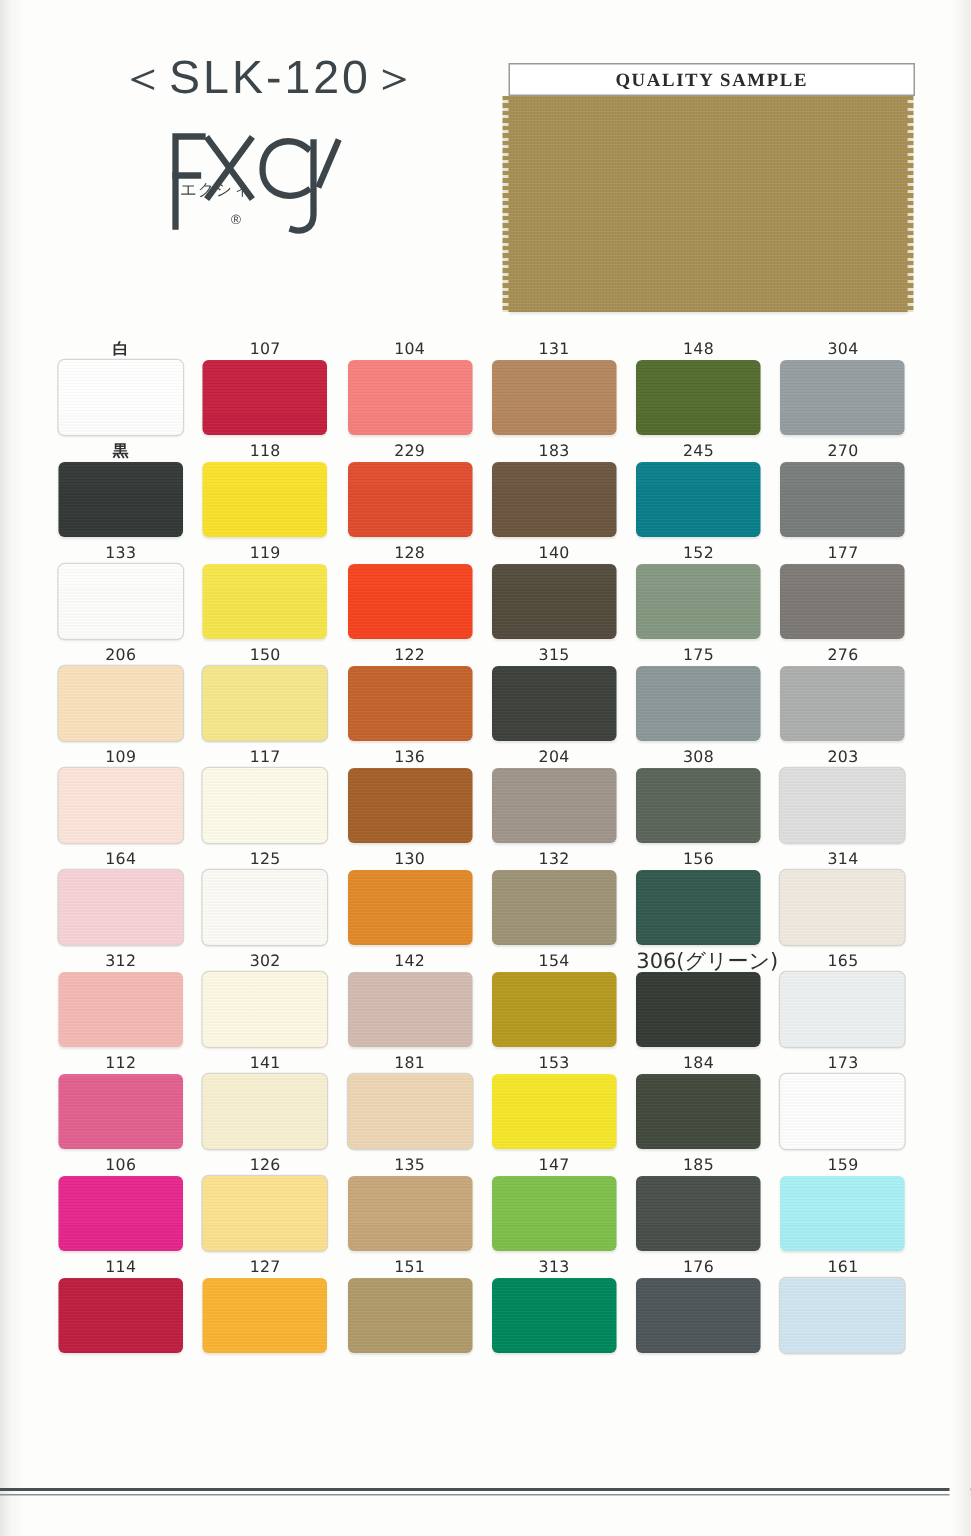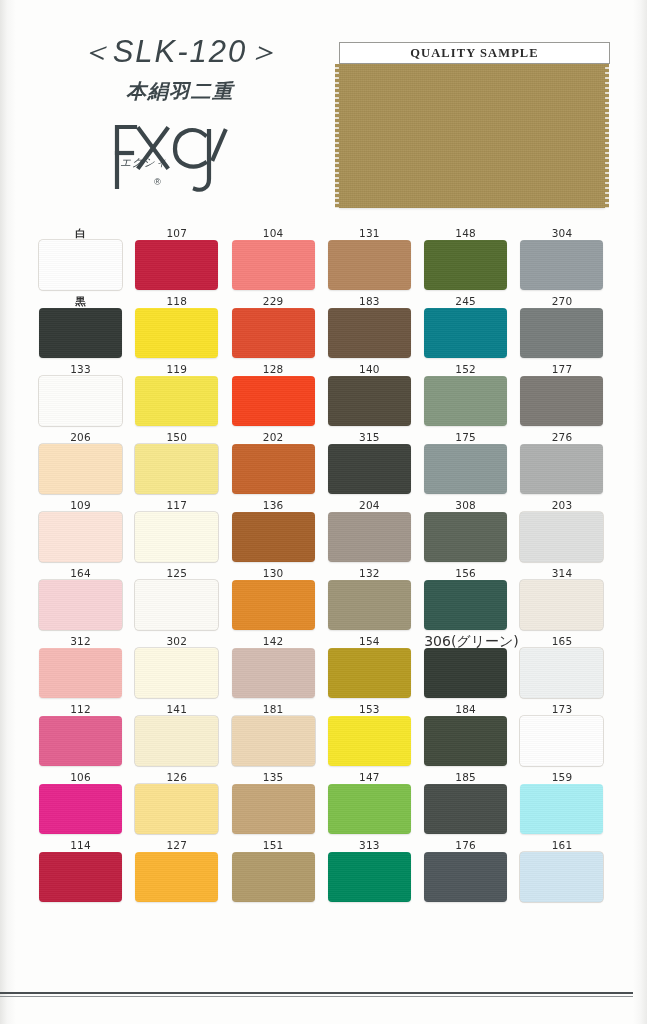--- a/index.html
+++ b/index.html
@@ -47,21 +47,20 @@
     left: 0; top: 0;
     width: 647px;
     height: 226px;
   }
   #brand-block {
     position: absolute;
     left: 34px;
     top: 36px;
     width: 292px;
     text-align: center;
-    font-style: italic;
   }
   #product-code {
     font-family: "Liberation Sans", sans-serif;
     font-size: 31px;
     letter-spacing: 2.0px;
     color: #3c464a;
     font-weight: 400;
     line-height: 1.05;
     white-space: nowrap;
   }
@@ -234,21 +233,20 @@
 </style>
 </head>
 <body>
 
 <div id="card">
 
   <div id="header">
 
     <div id="brand-block">
       <div id="product-code">＜SLK-120＞</div>
-      <div id="product-name">本絹羽二重</div>
 
       <div id="logo-wrap">
         <div id="logo-mark">
           <svg width="150" height="76" viewBox="0 0 150 76" aria-hidden="true">
             <g fill="none" stroke="#3c464a" stroke-width="4.2" stroke-linecap="square">
 
               <path d="M30 8 L12 8 L12 68"></path>
               <path d="M12 34 L27 34"></path>
 
               <path d="M34 10 L62 48"></path>
@@ -358,21 +356,21 @@
       <div class="swatch-row">
         <div class="swatch-cell">
           <div class="swatch-label">206</div>
           <div class="swatch-chip light-border" style="background: rgb(251, 225, 189);"></div>
         </div>
         <div class="swatch-cell">
           <div class="swatch-label">150</div>
           <div class="swatch-chip light-border" style="background: rgb(246, 231, 140);"></div>
         </div>
         <div class="swatch-cell">
-          <div class="swatch-label">202</div>
+          <div class="swatch-label">122</div>
           <div class="swatch-chip" style="background: rgb(197, 100, 45);"></div>
         </div>
         <div class="swatch-cell">
           <div class="swatch-label">315</div>
           <div class="swatch-chip" style="background: rgb(62, 66, 60);"></div>
         </div>
         <div class="swatch-cell">
           <div class="swatch-label">175</div>
           <div class="swatch-chip" style="background: rgb(139, 153, 152);"></div>
         </div>

